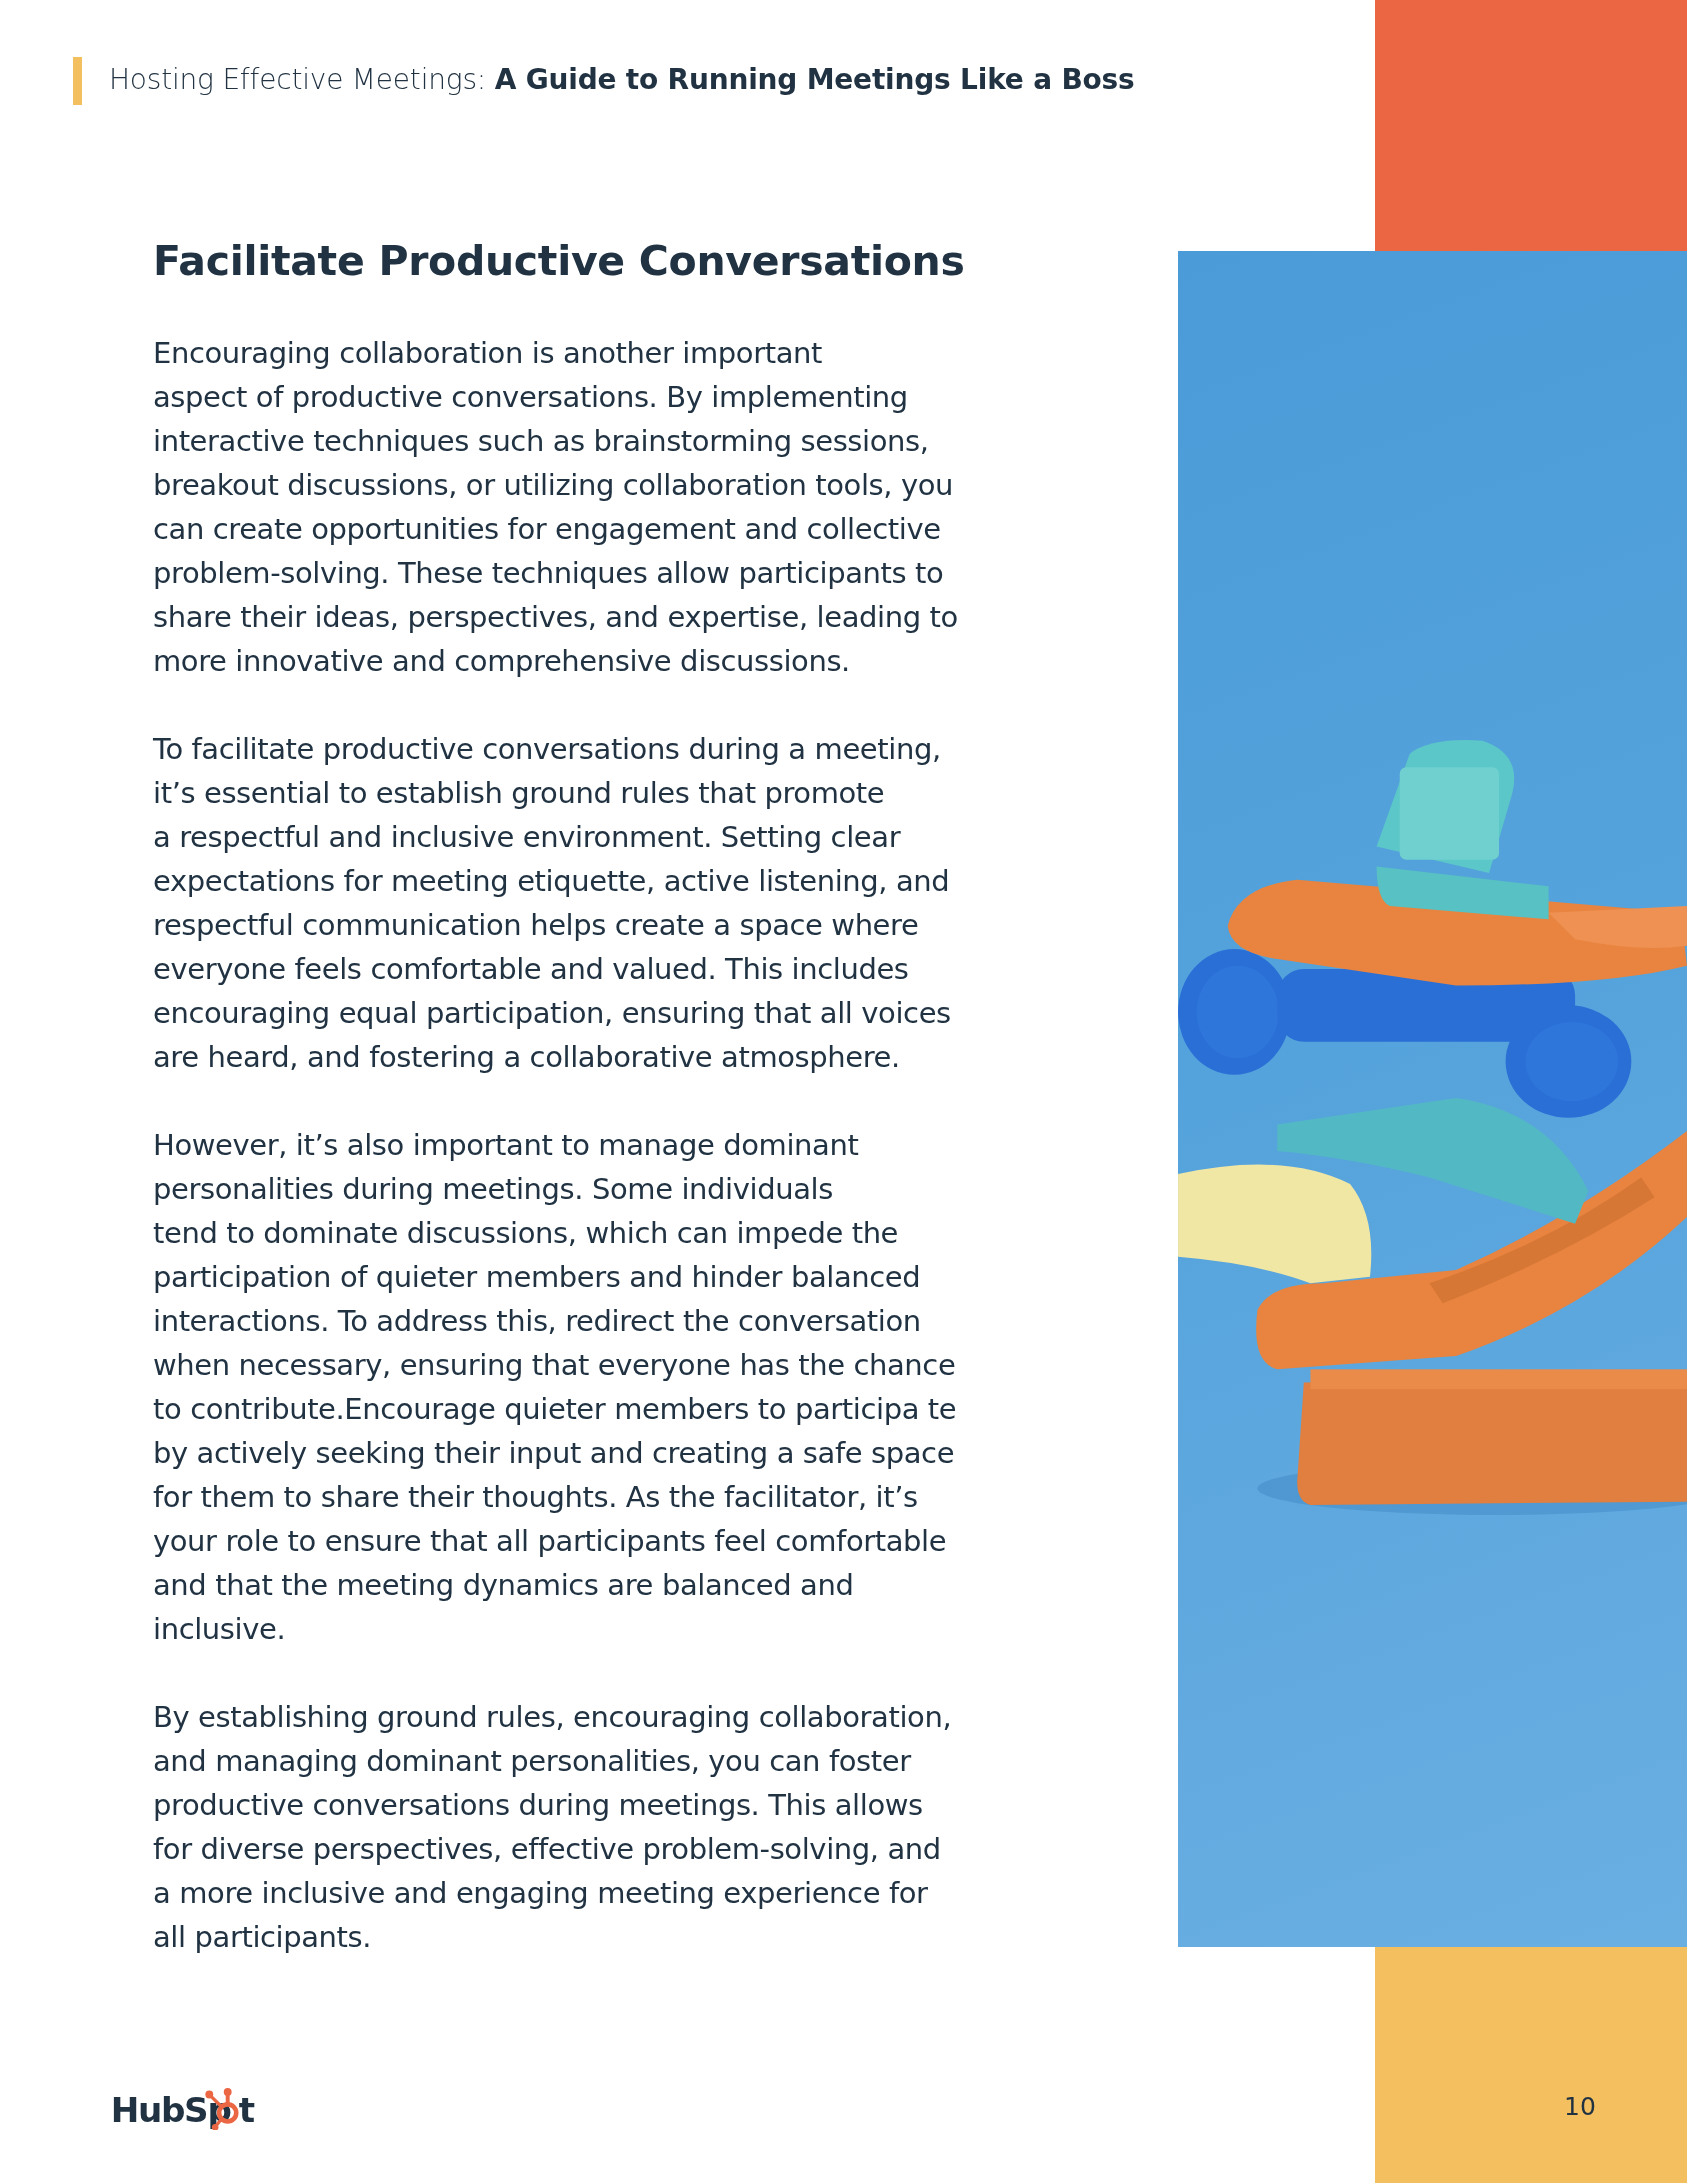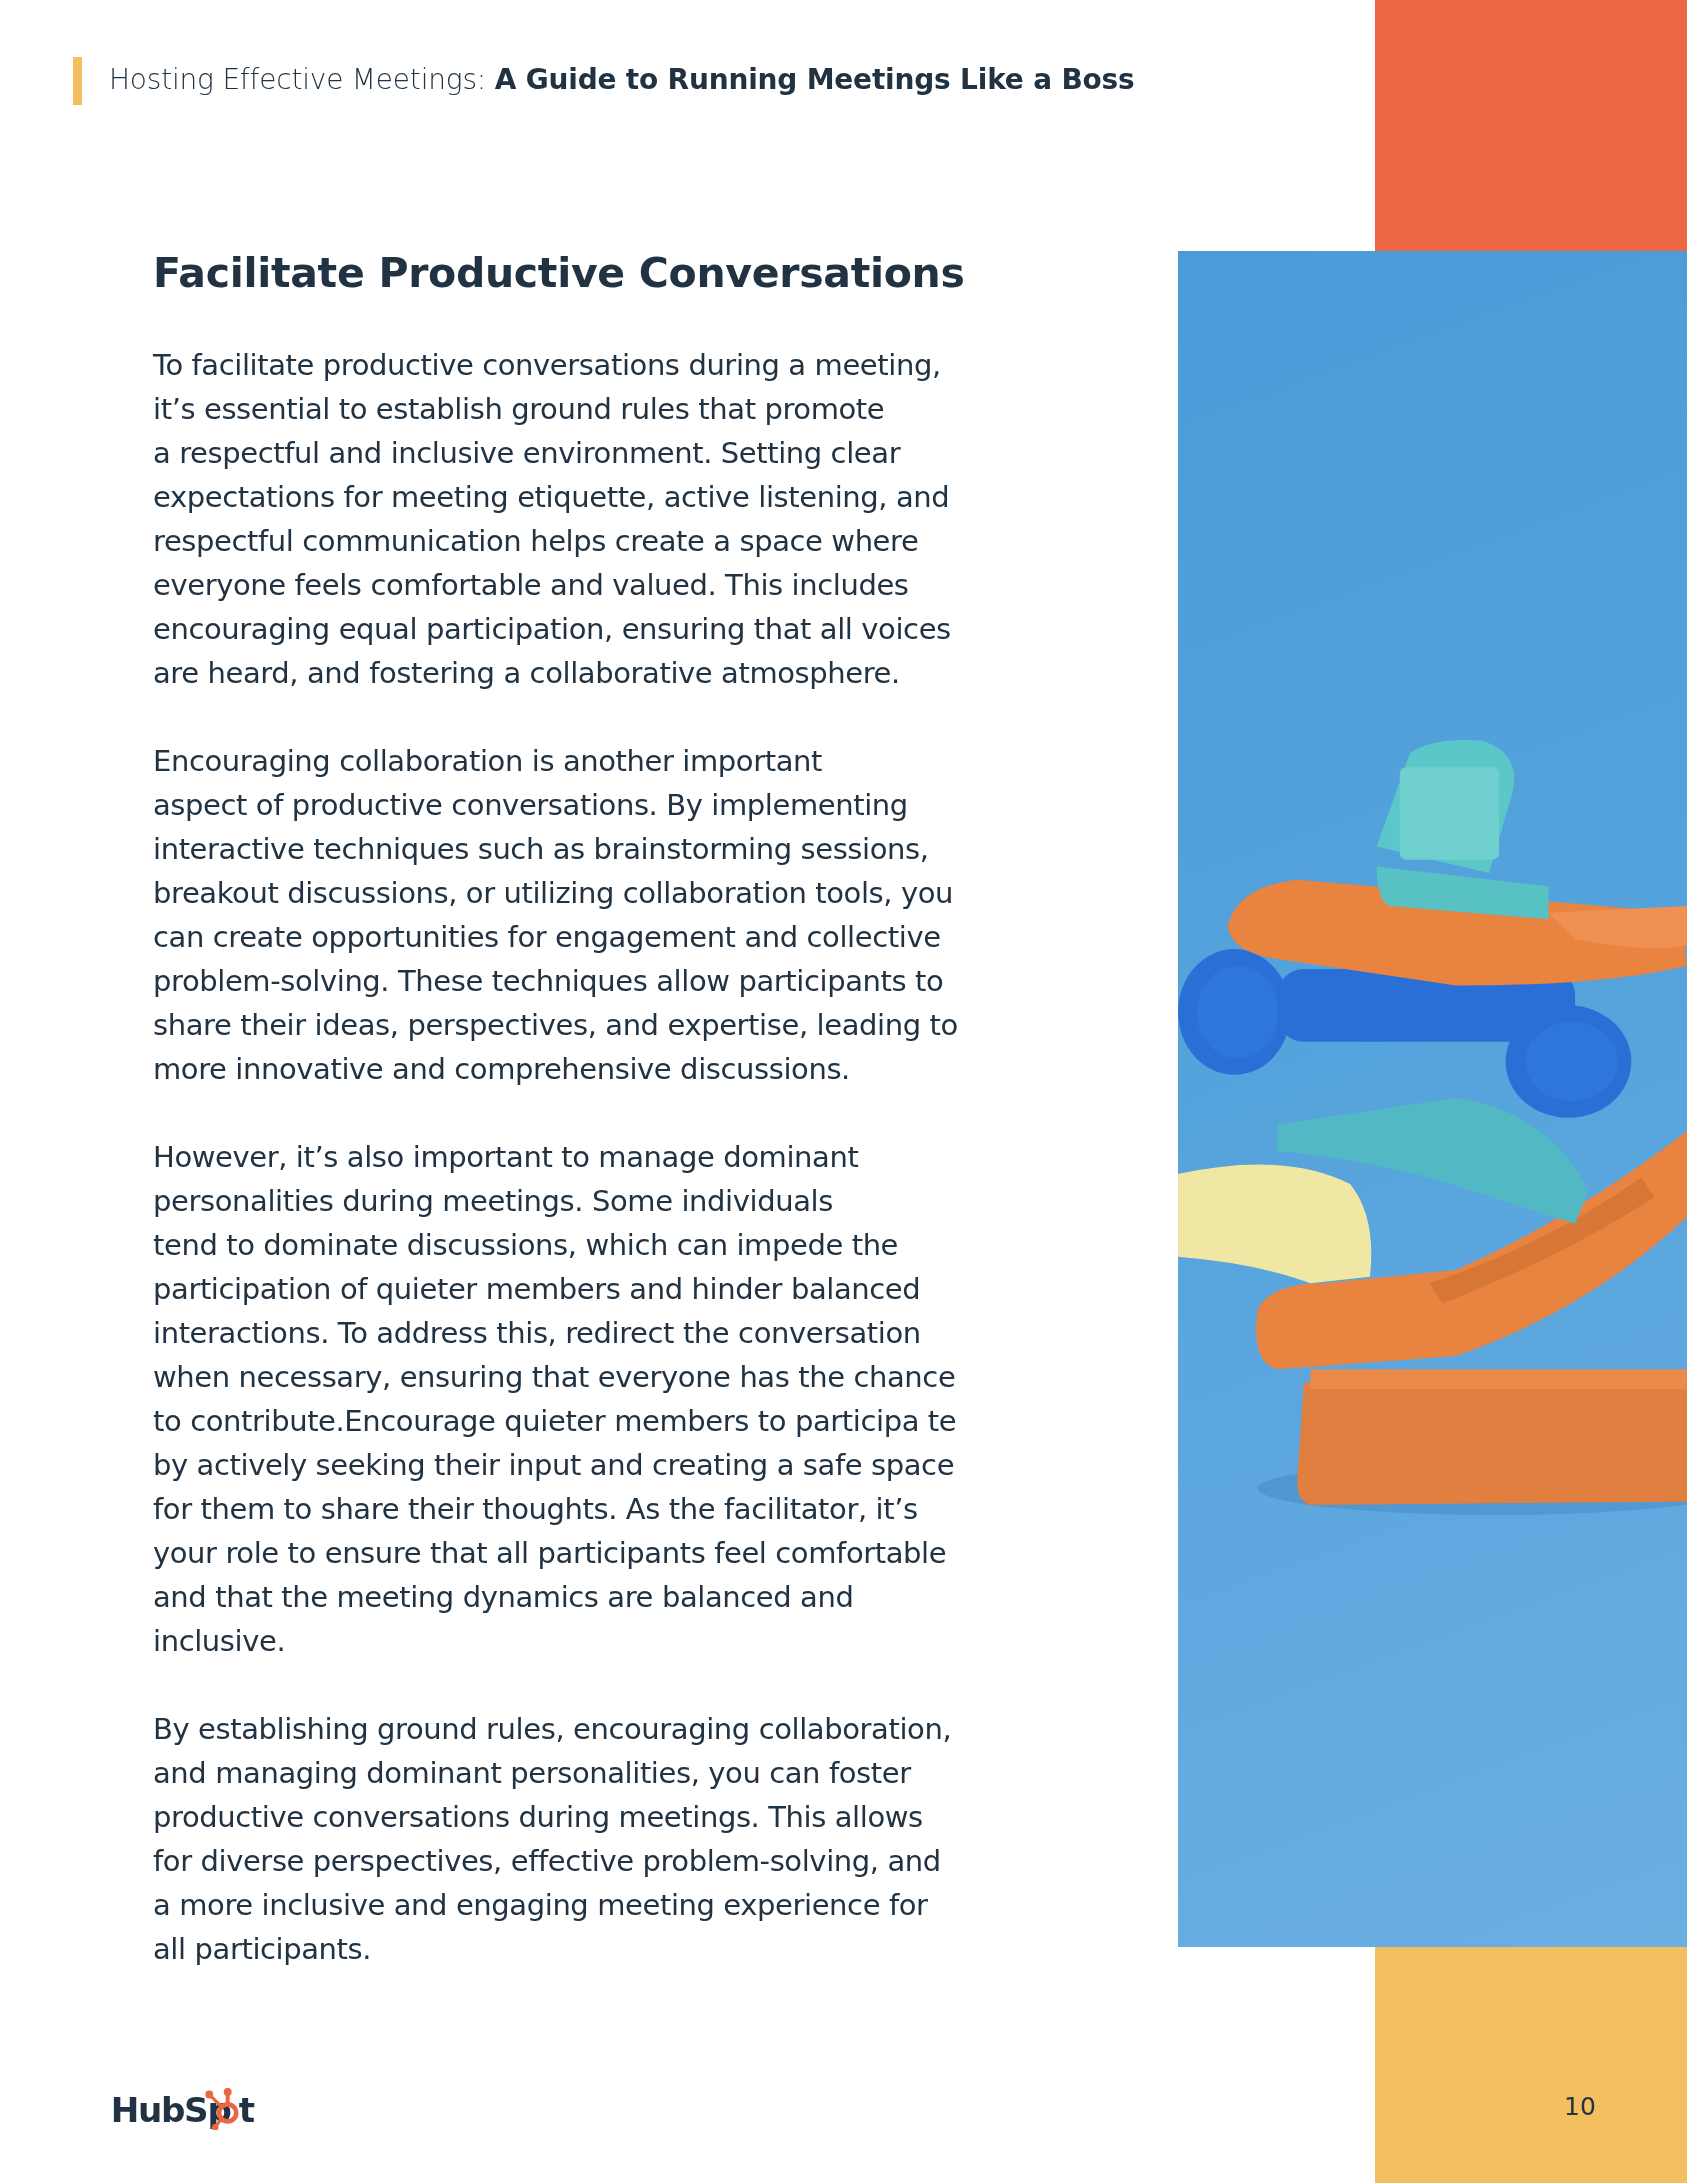--- a/index.html
+++ b/index.html
@@ -17,21 +17,21 @@
       overflow: hidden;
     }
     .header-bar { position: absolute; left: 73px; top: 57px; width: 8.6px; height: 48px; background: #f4bf5f; }
     .header-text {
       position: absolute; left: 109px; top: 61px; font-size: 28px; line-height: 37px;
       color: #213343; letter-spacing: -0.2px; white-space: nowrap; text-align: center;
     }
     .header-text .light { font-weight: 300; }
     .header-text .bold { font-weight: 700; }
     .content { position: absolute; left: 153px; top: 233px; width: 926px; }
-    .title { font-size: 41px; font-weight: 700; color: #213343; margin: 12px 0 42px 0; line-height: 56px; letter-spacing: -0.3px; }
+    .title { font-size: 41px; font-weight: 700; color: #213343; margin: 0 0 42px 0; line-height: 56px; letter-spacing: -0.3px; }
     .para { font-size: 29px; line-height: 44px; color: #213343; margin: 0 0 44px 0; white-space: pre-line; letter-spacing: -0.4px; }
     .logo { position: absolute; left: 110px; top: 2084px; height: 46px; }
     .page-num { position: absolute; left: 1540px; top: 2092px; font-size: 25px; color: #213343; margin-left: 24px; }
   </style>
 </head>
 <body>
 
 <div class="band-orange"></div>
 
 <div class="photo">
@@ -66,36 +66,36 @@
 
 <div class="band-yellow"></div>
 
 <div class="header-bar"></div>
 <div class="header-text">
   <span class="light">Hosting Effective Meetings: </span><span class="bold">A Guide to Running Meetings Like a Boss</span>
 </div>
 
 <div class="content">
   <h1 class="title">Facilitate Productive Conversations</h1>
+  <p class="para">Encouraging collaboration is another important
+aspect of productive conversations. By implementing
+interactive techniques such as brainstorming sessions,
+breakout discussions, or utilizing collaboration tools, you
+can create opportunities for engagement and collective
+problem-solving. These techniques allow participants to
+share their ideas, perspectives, and expertise, leading to
+more innovative and comprehensive discussions.</p>
   <p class="para">To facilitate productive conversations during a meeting,
 it’s essential to establish ground rules that promote
 a respectful and inclusive environment. Setting clear
 expectations for meeting etiquette, active listening, and
 respectful communication helps create a space where
 everyone feels comfortable and valued. This includes
 encouraging equal participation, ensuring that all voices
 are heard, and fostering a collaborative atmosphere.</p>
-  <p class="para">Encouraging collaboration is another important
-aspect of productive conversations. By implementing
-interactive techniques such as brainstorming sessions,
-breakout discussions, or utilizing collaboration tools, you
-can create opportunities for engagement and collective
-problem-solving. These techniques allow participants to
-share their ideas, perspectives, and expertise, leading to
-more innovative and comprehensive discussions.</p>
   <p class="para">However, it’s also important to manage dominant
 personalities during meetings. Some individuals
 tend to dominate discussions, which can impede the
 participation of quieter members and hinder balanced
 interactions. To address this, redirect the conversation
 when necessary, ensuring that everyone has the chance
 to contribute.Encourage quieter members to participa te
 by actively seeking their input and creating a safe space
 for them to share their thoughts. As the facilitator, it’s
 your role to ensure that all participants feel comfortable

